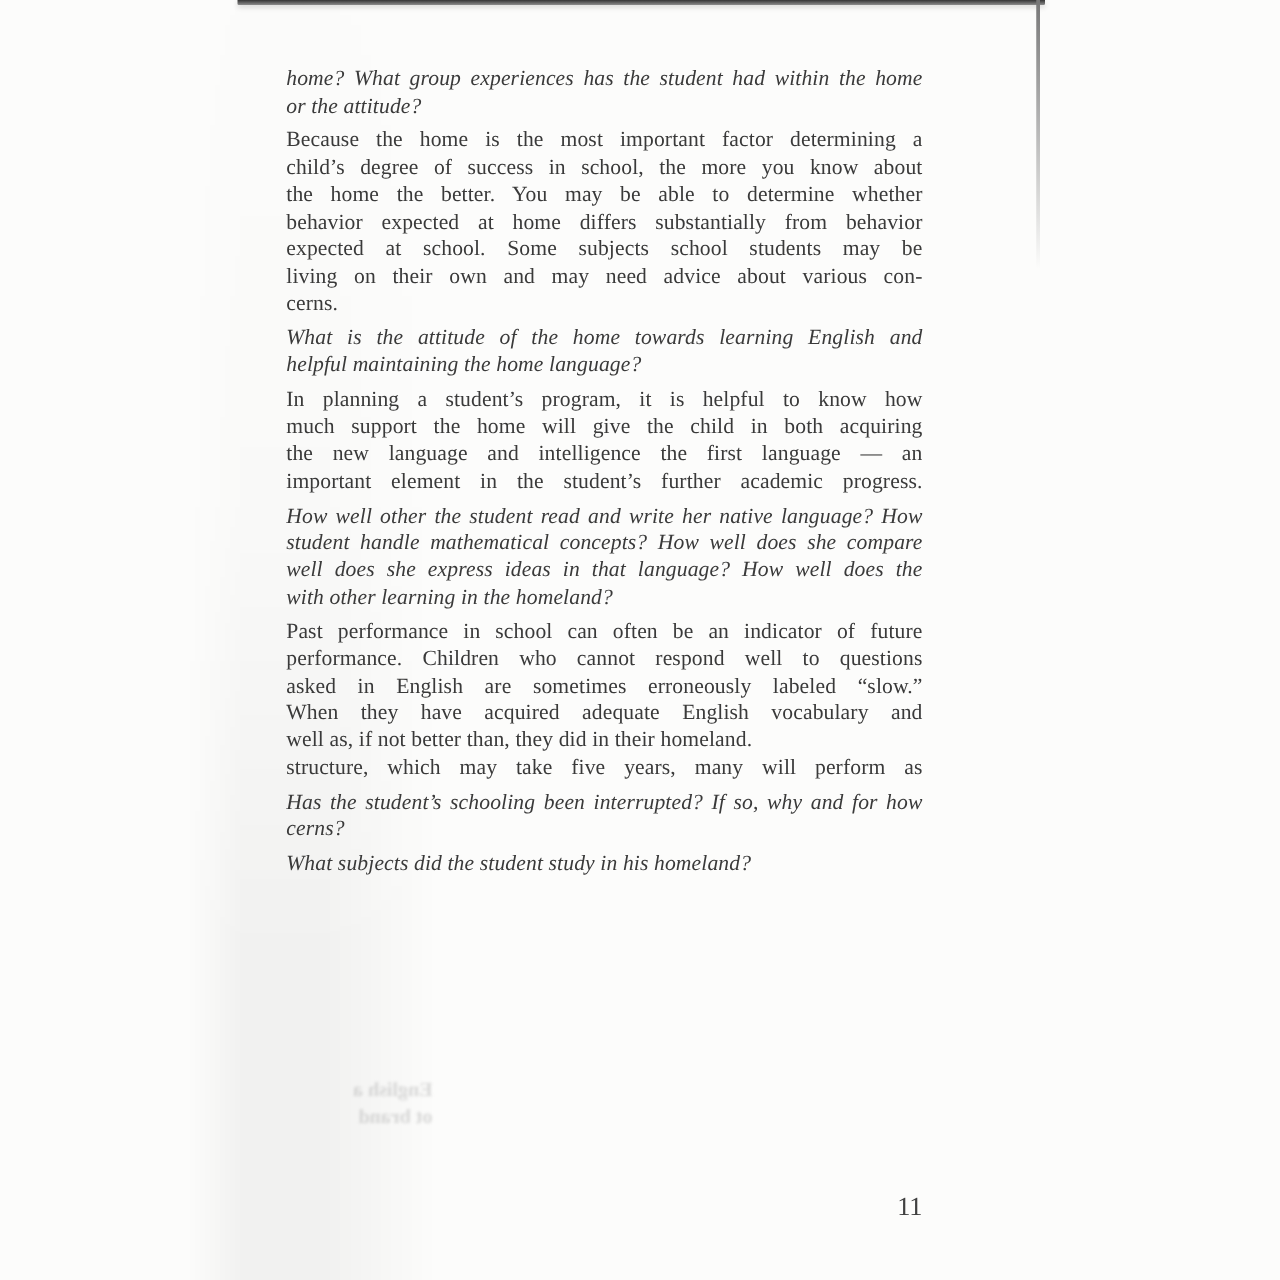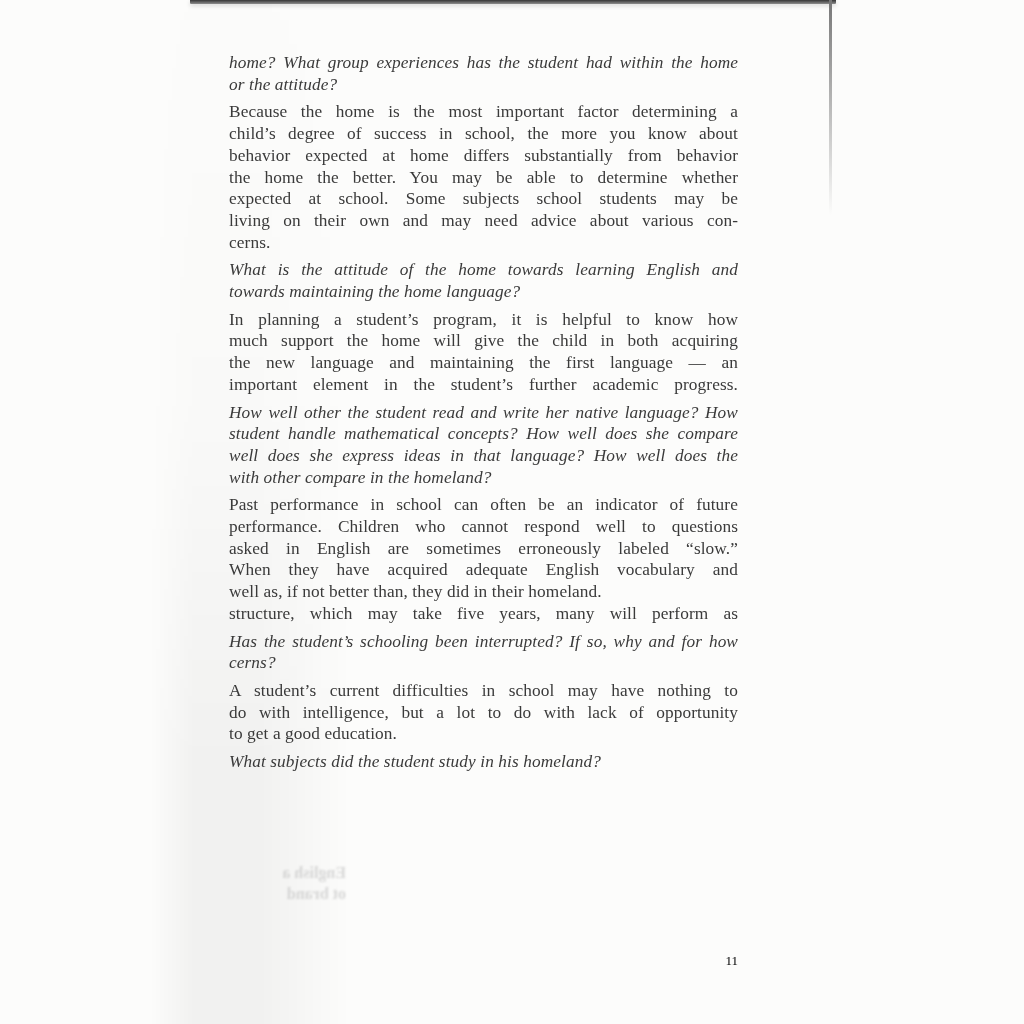--- a/index.html
+++ b/index.html
@@ -62,78 +62,73 @@
     filter: blur(1.1px);
     font-size: 16px;
     line-height: 21px;
     font-weight: bold;
     transform: scaleX(-1);
   }
   .page-number {
     position: absolute;
     left: 229px; top: 953px; width: 509px;
     text-align: right;
-    color: #000000;
-    font-size: 13px;
+    color: #404040;
+    font-size: 21px;
   }
 </style>
 </head>
 <body>
 
 <div class="scan">
   <div class="gutter-shade"></div>
   <div class="top-edge"></div>
   <div class="right-edge"></div>
 
   <div class="text-column">
       <div class="para question">
         <div class="line just">home? What group experiences has the student had within the home</div>
         <div class="line">or the attitude?</div>
       </div>
       <div class="para answer">
         <div class="line just">Because the home is the most important factor determining a</div>
         <div class="line just">child’s degree of success in school, the more you know about</div>
+        <div class="line just">the home the better. You may be able to determine whether</div>
         <div class="line just">behavior expected at home differs substantially from behavior</div>
-        <div class="line just">the home the better. You may be able to determine whether</div>
         <div class="line just">expected at school. Some subjects school students may be</div>
         <div class="line just">living on their own and may need advice about various con-</div>
         <div class="line">cerns.</div>
       </div>
       <div class="para question">
         <div class="line just">What is the attitude of the home towards learning English and</div>
-        <div class="line">towards maintaining the home language?</div>
+        <div class="line">helpful maintaining the home language?</div>
       </div>
       <div class="para answer">
         <div class="line just">In planning a student’s program, it is helpful to know how</div>
         <div class="line just">much support the home will give the child in both acquiring</div>
-        <div class="line just">the new language and maintaining the first language — an</div>
+        <div class="line just">the new language and intelligence the first language — an</div>
         <div class="line just">important element in the student’s further academic progress.</div>
       </div>
       <div class="para question">
         <div class="line just">How well other the student read and write her native language? How</div>
         <div class="line just">student handle mathematical concepts? How well does she compare</div>
         <div class="line just">well does she express ideas in that language? How well does the</div>
-        <div class="line">with other compare in the homeland?</div>
+        <div class="line">with other learning in the homeland?</div>
       </div>
       <div class="para answer">
         <div class="line just">Past performance in school can often be an indicator of future</div>
         <div class="line just">performance. Children who cannot respond well to questions</div>
         <div class="line just">asked in English are sometimes erroneously labeled “slow.”</div>
         <div class="line just">When they have acquired adequate English vocabulary and</div>
         <div class="line">well as, if not better than, they did in their homeland.</div>
         <div class="line just">structure, which may take five years, many will perform as</div>
       </div>
       <div class="para question">
         <div class="line just">Has the student’s schooling been interrupted? If so, why and for how</div>
         <div class="line">cerns?</div>
-      </div>
-      <div class="para answer">
-        <div class="line just">A student’s current difficulties in school may have nothing to</div>
-        <div class="line just">do with intelligence, but a lot to do with lack of opportunity</div>
-        <div class="line">to get a good education.</div>
       </div>
       <div class="para question">
         <div class="line">What subjects did the student study in his homeland?</div>
       </div>
     </div>
 
   <div class="ghost">
       <div>English a</div>
       <div>ot brand</div>
     </div>

